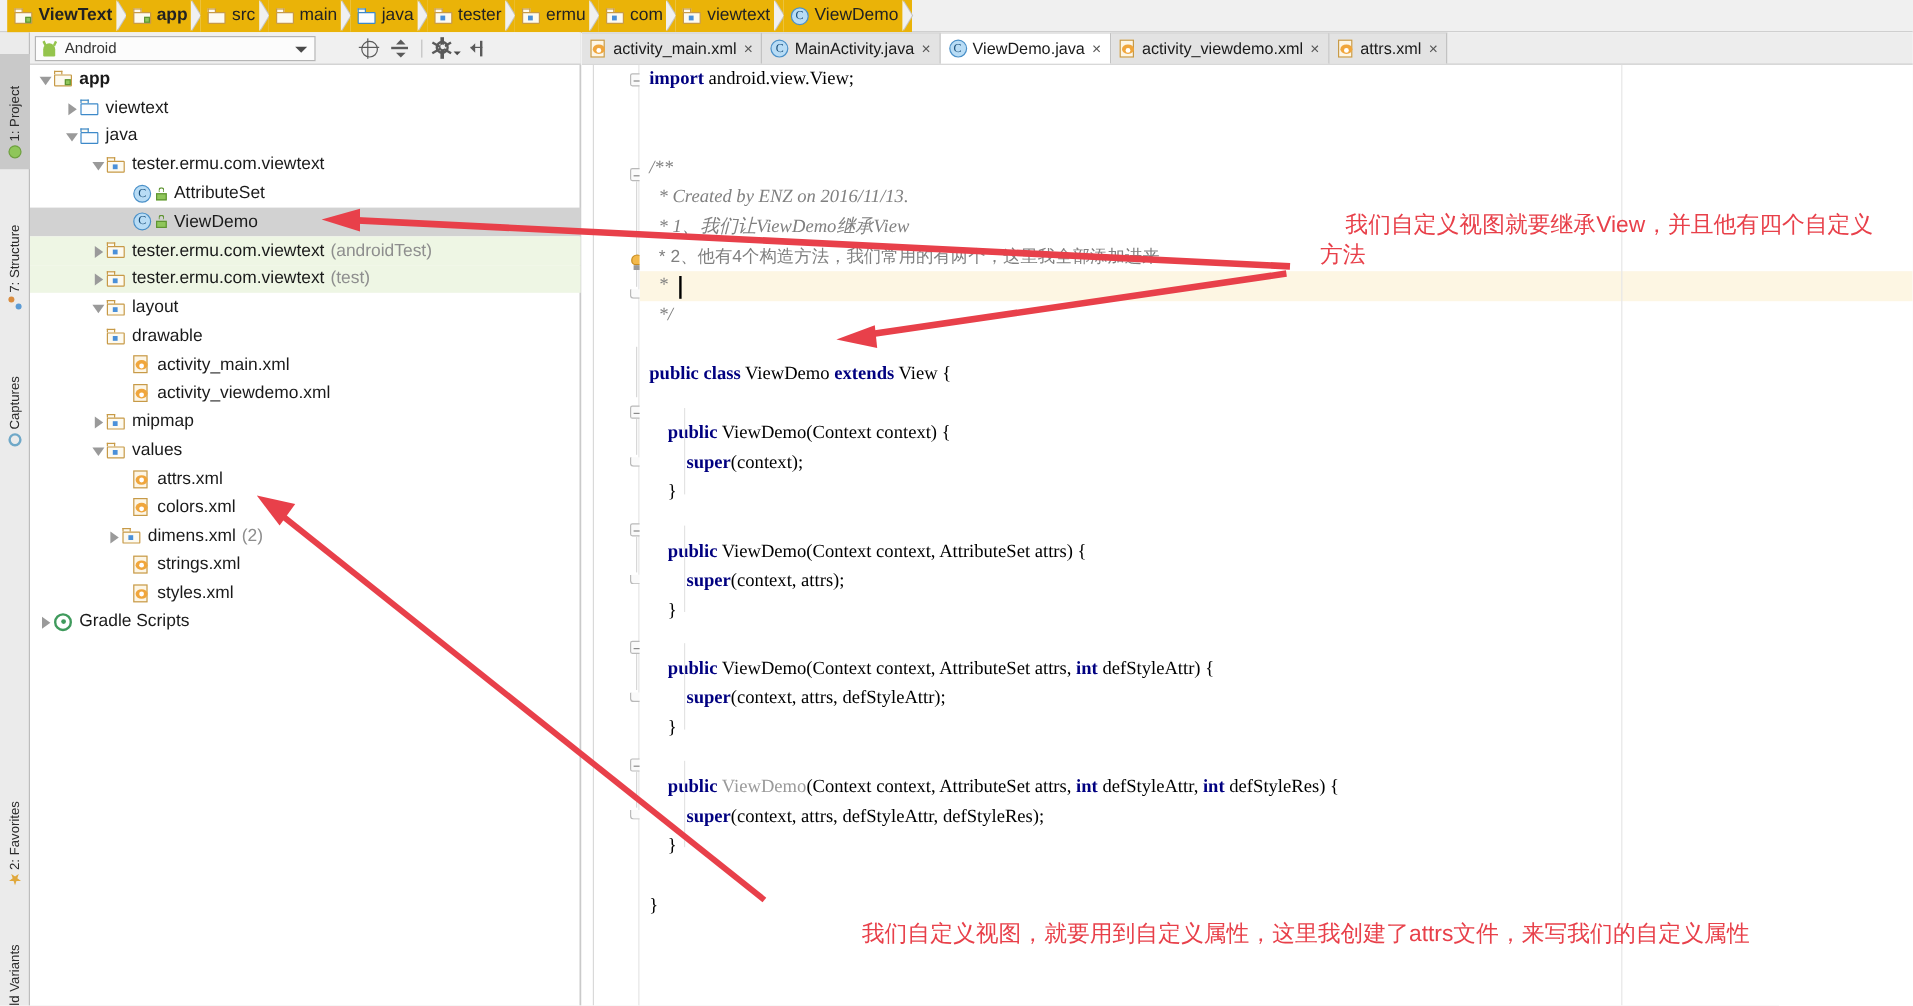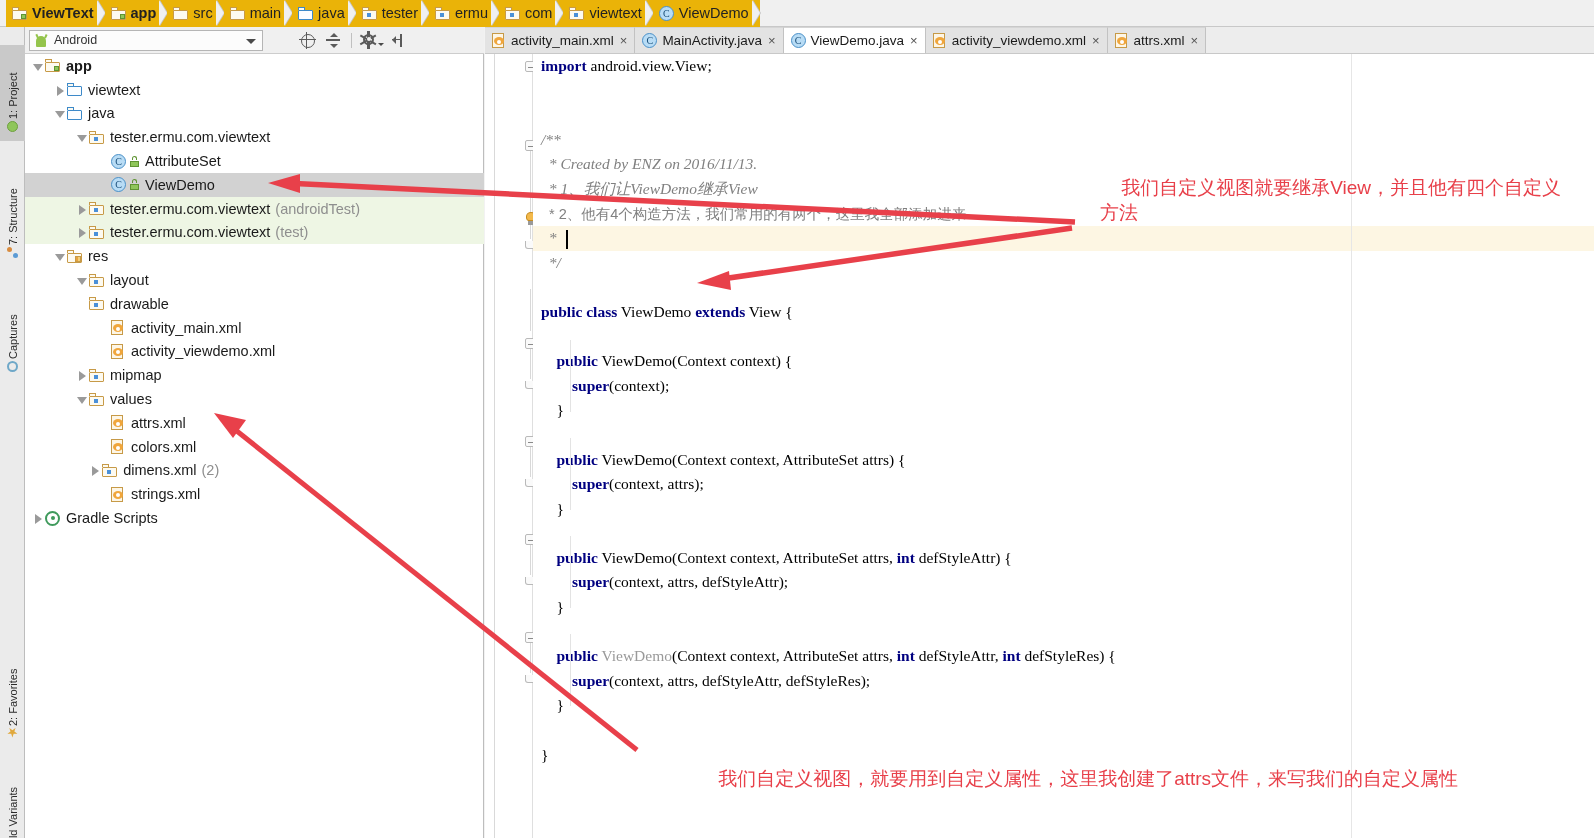--- a/index.html
+++ b/index.html
@@ -597,30 +597,20 @@
           <span class="twist r"></span>
           <span class="ic-folder">
             <span class="tab"></span>
             <span class="body"></span>
             <span class="dot"></span>
           </span>
           <span class="tlabel">tester.ermu.com.viewtext</span>
           <span class="tdim">(test)</span>
         </div>
         <div class="trow">
-          <span class="ind" style="width:22px"></span>
-          <span class="twist d"></span>
-          <span class="ic-folder">
-            <span class="tab"></span>
-            <span class="body"></span>
-            <span class="grid"></span>
-          </span>
-          <span class="tlabel">res</span>
-        </div>
-        <div class="trow">
           <span class="ind" style="width:44px"></span>
           <span class="twist d"></span>
           <span class="ic-folder">
             <span class="tab"></span>
             <span class="body"></span>
             <span class="dot"></span>
           </span>
           <span class="tlabel">layout</span>
         </div>
         <div class="trow">
@@ -706,20 +696,30 @@
         </div>
         <div class="trow">
           <span class="ind" style="width:66px"></span>
           <span class="twist"></span>
           <span class="ic-xml">
             <span class="pg"></span>
             <span class="eye"></span>
             <span class="pupil"></span>
           </span>
           <span class="tlabel">strings.xml</span>
+        </div>
+        <div class="trow">
+          <span class="ind" style="width:66px"></span>
+          <span class="twist"></span>
+          <span class="ic-xml">
+            <span class="pg"></span>
+            <span class="eye"></span>
+            <span class="pupil"></span>
+          </span>
+          <span class="tlabel">styles.xml</span>
         </div>
         <div class="trow">
           <span class="ind" style="width:0px"></span>
           <span class="twist r"></span>
           <span class="ic-gradle"></span>
           <span class="tlabel">Gradle Scripts</span>
         </div>
       </div>
   </div>
 

